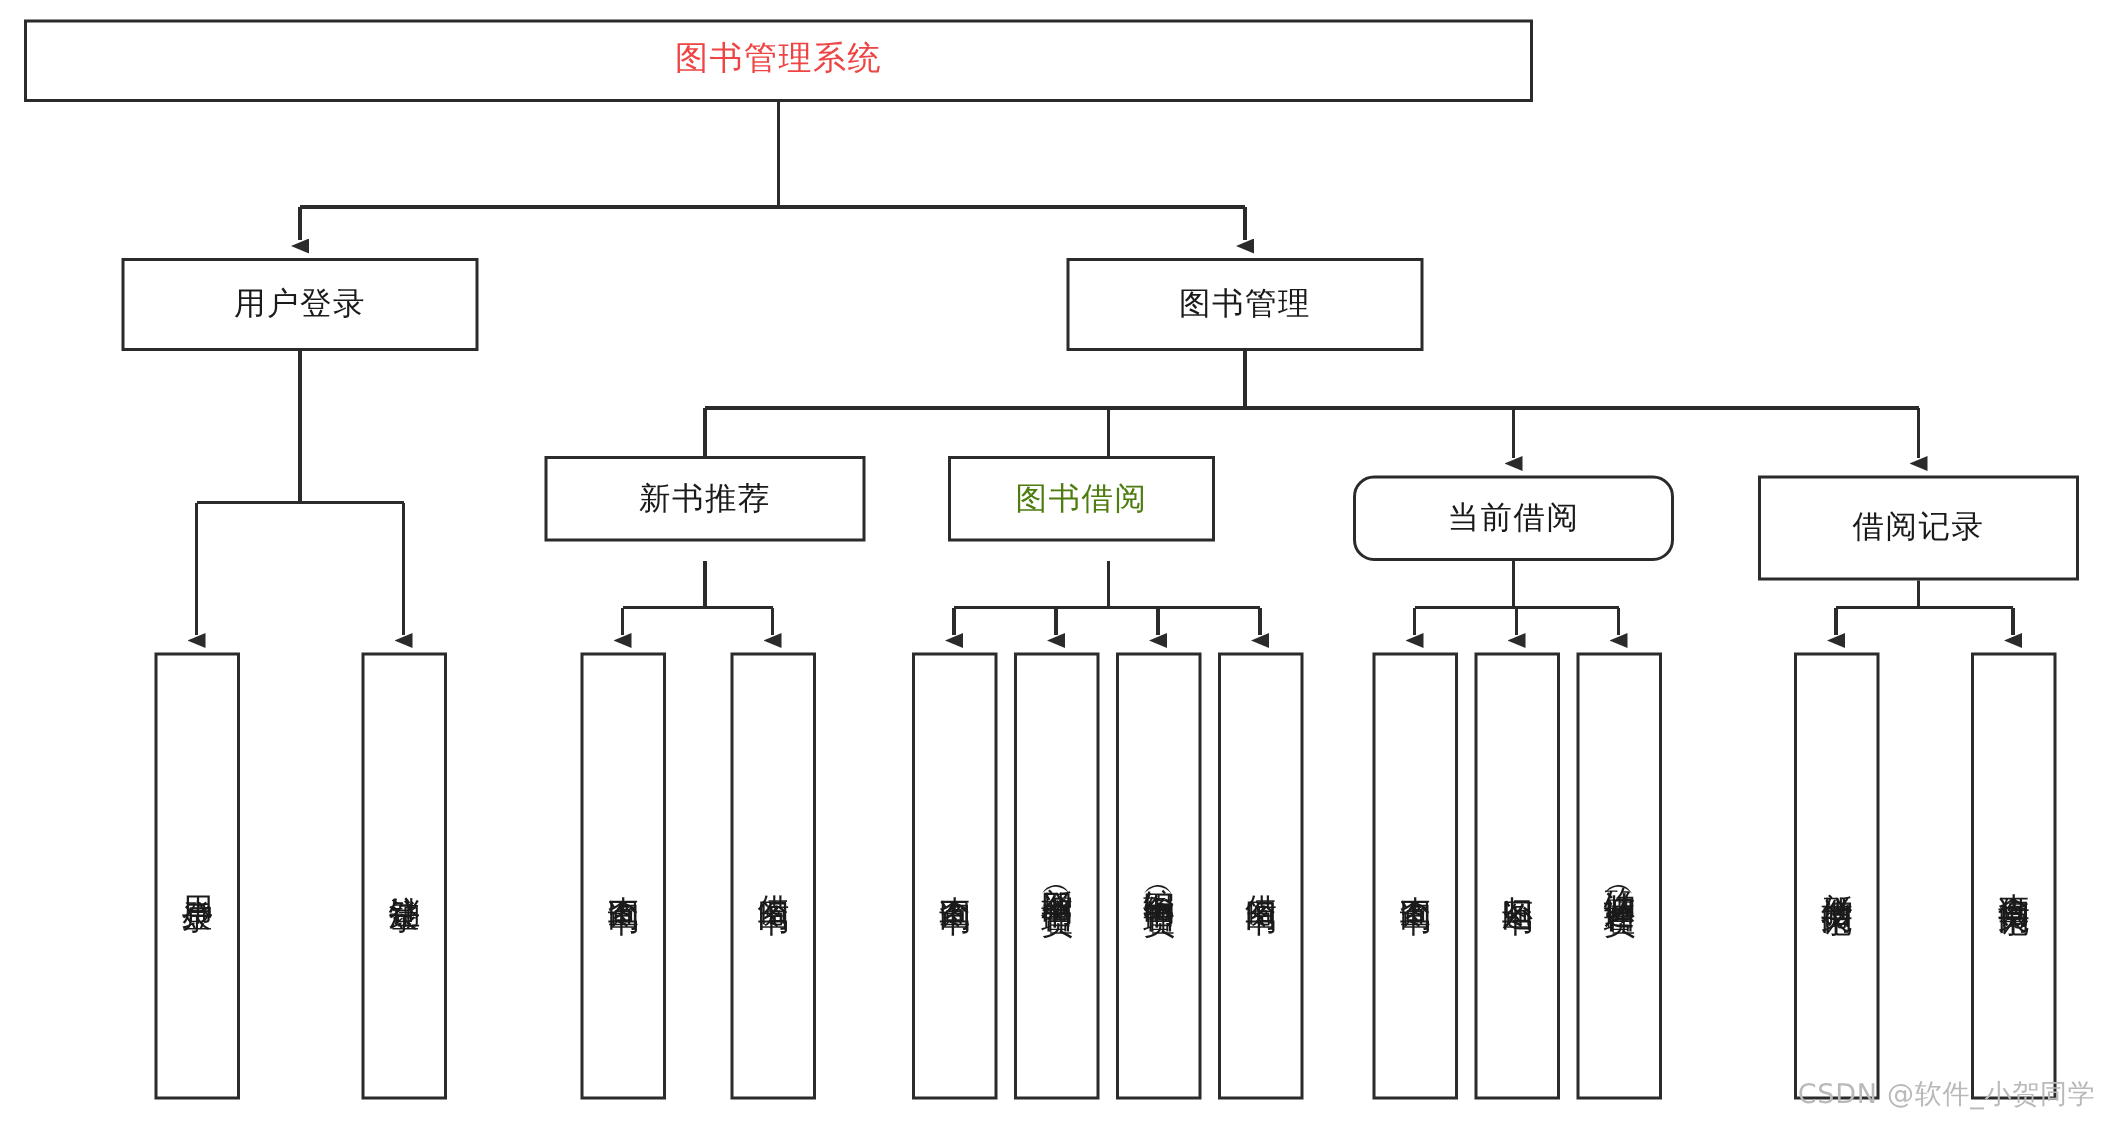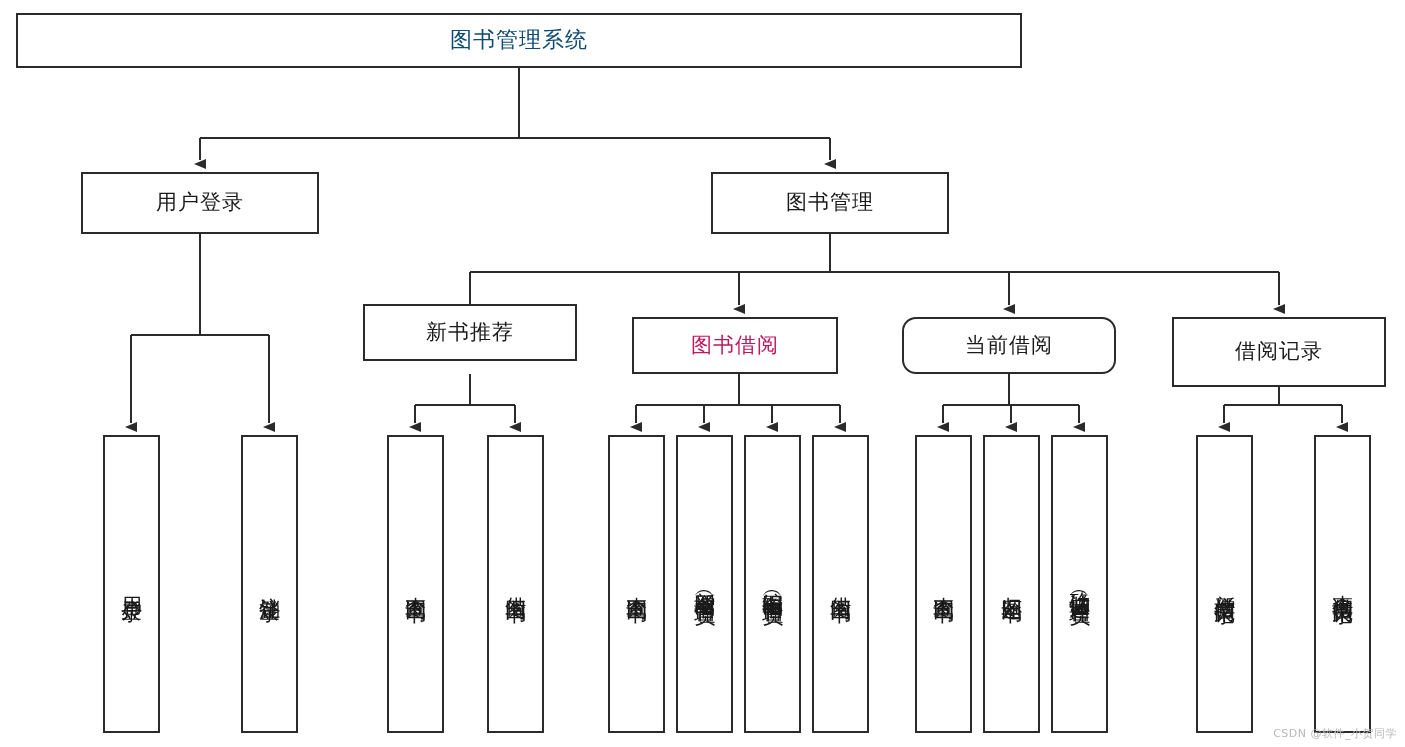--- a/index.html
+++ b/index.html
@@ -57,21 +57,21 @@
   }
   .node.vert .vlabel {
     writing-mode: vertical-rl;
     text-orientation: upright;
     display: block;
   }
   #watermark {
     position: absolute;
     right: 8px;
     bottom: 6px;
-    font-size: 11px;
+    font-size: 18px;
     color: #b9b9b9;
     letter-spacing: 0.5px;
     white-space: nowrap;
     font-family: "DejaVu Sans", "Liberation Sans", sans-serif;
   }
 </style>
 </head>
 <body>
 
 <div id="canvas">
@@ -113,33 +113,33 @@
         <line x1="1011" y1="405" x2="1011" y2="423" stroke="#2b2b2b" stroke-width="2.5" shape-rendering="crispEdges" marker-end="url(#arrowhead)"></line>
         <line x1="1079" y1="405" x2="1079" y2="423" stroke="#2b2b2b" stroke-width="2.5" shape-rendering="crispEdges" marker-end="url(#arrowhead)"></line>
         <line x1="1279" y1="374" x2="1279" y2="405" stroke="#2b2b2b" stroke-width="2.5" shape-rendering="crispEdges"></line>
         <line x1="1224" y1="405" x2="1342" y2="405" stroke="#2b2b2b" stroke-width="2.5" shape-rendering="crispEdges"></line>
         <line x1="1224" y1="405" x2="1224" y2="423" stroke="#2b2b2b" stroke-width="2.5" shape-rendering="crispEdges" marker-end="url(#arrowhead)"></line>
         <line x1="1342" y1="405" x2="1342" y2="423" stroke="#2b2b2b" stroke-width="2.5" shape-rendering="crispEdges" marker-end="url(#arrowhead)"></line>
       </g>
   </svg>
 
   <div id="nodes">
-      <div class="node horiz root" style="left: 16px; top: 13px; width: 1006px; height: 55px; border-color: rgb(43, 43, 43); background: rgb(255, 255, 255); color: #0c4a6e;">
+      <div class="node horiz root" style="left: 16px; top: 13px; width: 1006px; height: 55px; border-color: rgb(43, 43, 43); background: rgb(255, 255, 255); color: #ef4444;">
         <span>图书管理系统</span>
       </div>
       <div class="node horiz" style="left: 81px; top: 172px; width: 238px; height: 62px; border-color: rgb(43, 43, 43); background: rgb(255, 255, 255); color: rgb(26, 26, 26);">
         <span>用户登录</span>
       </div>
       <div class="node horiz" style="left: 711px; top: 172px; width: 238px; height: 62px; border-color: rgb(43, 43, 43); background: rgb(255, 255, 255); color: rgb(26, 26, 26);">
         <span>图书管理</span>
       </div>
       <div class="node horiz" style="left: 363px; top: 304px; width: 214px; height: 57px; border-color: rgb(43, 43, 43); background: rgb(255, 255, 255); color: rgb(26, 26, 26);">
         <span>新书推荐</span>
       </div>
-      <div class="node horiz" style="left: 632px; top: 317px; width: 206px; height: 57px; border-color: rgb(43, 43, 43); background: rgb(255, 255, 255); color: #be185d;">
+      <div class="node horiz" style="left: 632px; top: 304px; width: 178px; height: 57px; border-color: rgb(43, 43, 43); background: rgb(255, 255, 255); color: #4d7c0f;">
         <span>图书借阅</span>
       </div>
       <div class="node horiz" style="left: 902px; top: 317px; width: 214px; height: 57px; border-color: rgb(43, 43, 43); background: rgb(255, 255, 255); color: rgb(26, 26, 26); border-radius: 14px;">
         <span>当前借阅</span>
       </div>
       <div class="node horiz" style="left: 1172px; top: 317px; width: 214px; height: 70px; border-color: rgb(43, 43, 43); background: rgb(255, 255, 255); color: rgb(26, 26, 26);">
         <span>借阅记录</span>
       </div>
       <div class="node vert" style="left: 103px; top: 435px; width: 57px; height: 298px; border-color: rgb(43, 43, 43); background: rgb(255, 255, 255); color: rgb(26, 26, 26);">
         <span class="vlabel">用户登录</span>

